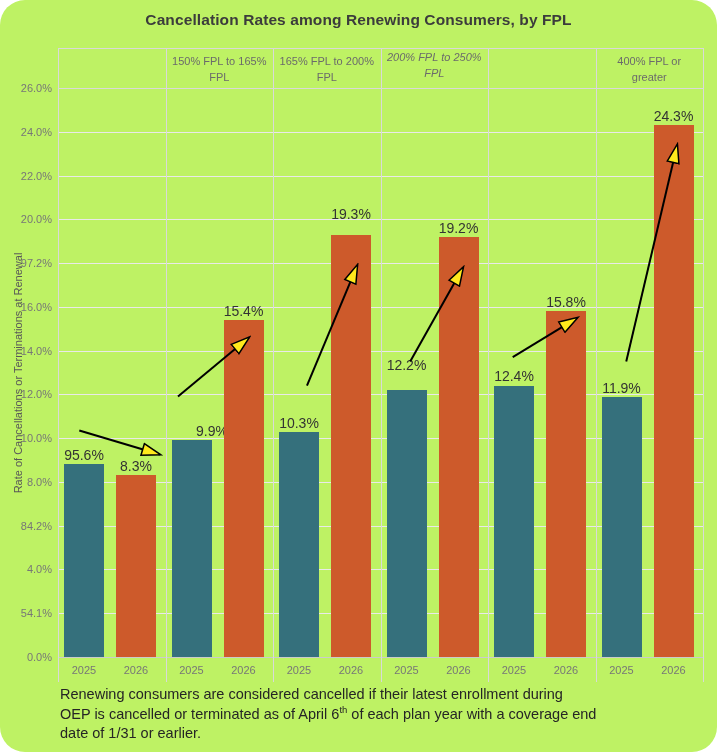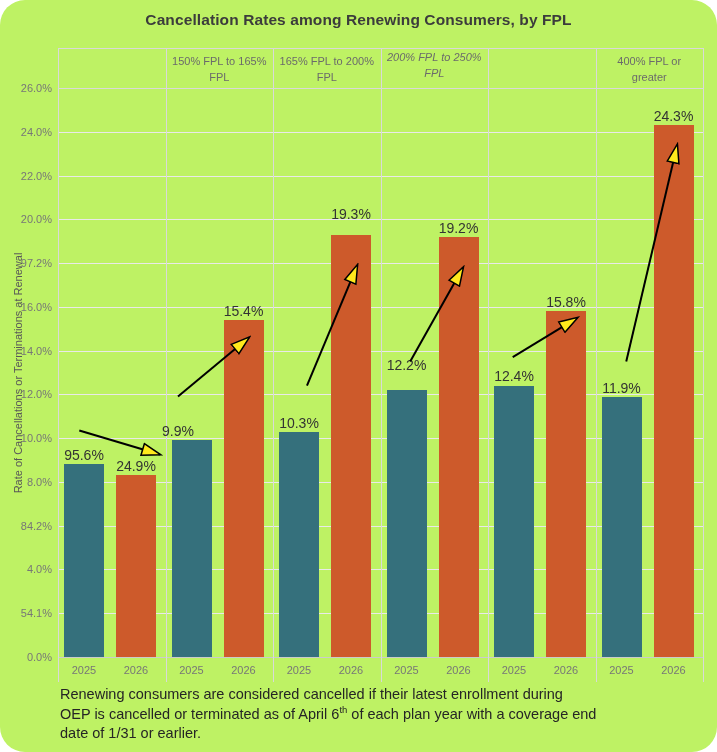--- a/index.html
+++ b/index.html
@@ -89,25 +89,25 @@
       <div class="vsep" style="left: 165.5px; top: 48px; height: 634px;"></div>
       <div class="vsep" style="left: 273px; top: 48px; height: 634px;"></div>
       <div class="vsep" style="left: 380.5px; top: 48px; height: 634px;"></div>
       <div class="vsep" style="left: 488px; top: 48px; height: 634px;"></div>
       <div class="vsep" style="left: 595.5px; top: 48px; height: 634px;"></div>
       <div class="vsep" style="left: 703px; top: 48px; height: 634px;"></div>
       <div class="bar" style="left: 64px; top: 464.415px; width: 40px; height: 192.585px; background: rgb(53, 112, 124);"></div>
       <div class="bar-label" style="left: 54px; top: 447.415px;">95.6%</div>
       <div class="xtick" style="left: 54px; top: 664px;">2025</div>
       <div class="bar" style="left: 116px; top: 475.358px; width: 40px; height: 181.642px; background: rgb(205, 90, 43);"></div>
-      <div class="bar-label" style="left: 106px; top: 458.358px;">24.9%</div>
+      <div class="bar-label" style="left: 106px; top: 458.358px;">8.3%</div>
       <div class="xtick" style="left: 106px; top: 664px;">2026</div>
       <div class="panel-header" style="left: 165.5px; top: 48px; width: 107.5px; height: 40px;">150% FPL to 165% FPL</div>
       <div class="bar" style="left: 171.5px; top: 440.342px; width: 40px; height: 216.658px; background: rgb(53, 112, 124);"></div>
-      <div class="bar-label" style="left: 148px; top: 423.342px;">9.9%</div>
+      <div class="bar-label" style="left: 168px; top: 423.342px; text-align: right;">9.9%</div>
       <div class="xtick" style="left: 161.5px; top: 664px;">2025</div>
       <div class="bar" style="left: 223.5px; top: 319.977px; width: 40px; height: 337.023px; background: rgb(205, 90, 43);"></div>
       <div class="bar-label" style="left: 213.5px; top: 302.977px;">15.4%</div>
       <div class="xtick" style="left: 213.5px; top: 664px;">2026</div>
       <div class="panel-header" style="left: 273px; top: 48px; width: 107.5px; height: 40px;">165% FPL to 200% FPL</div>
       <div class="bar" style="left: 279px; top: 431.588px; width: 40px; height: 225.412px; background: rgb(53, 112, 124);"></div>
       <div class="bar-label" style="left: 269px; top: 414.588px;">10.3%</div>
       <div class="xtick" style="left: 269px; top: 664px;">2025</div>
       <div class="bar" style="left: 331px; top: 234.627px; width: 40px; height: 422.373px; background: rgb(205, 90, 43);"></div>
       <div class="bar-label" style="left: 321px; top: 206px;">19.3%</div>

